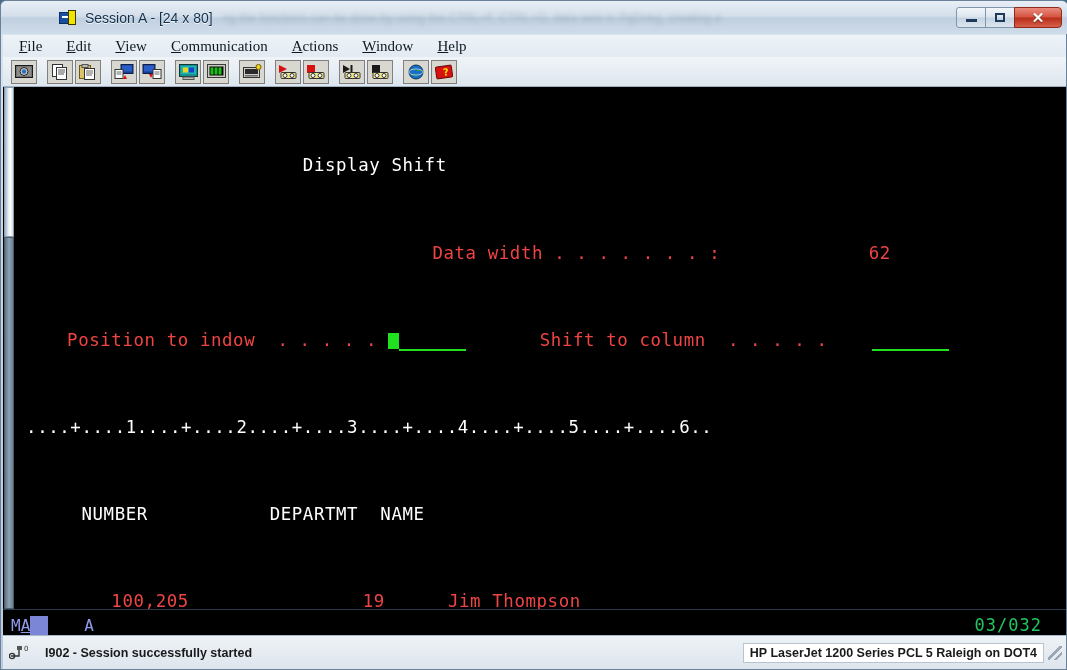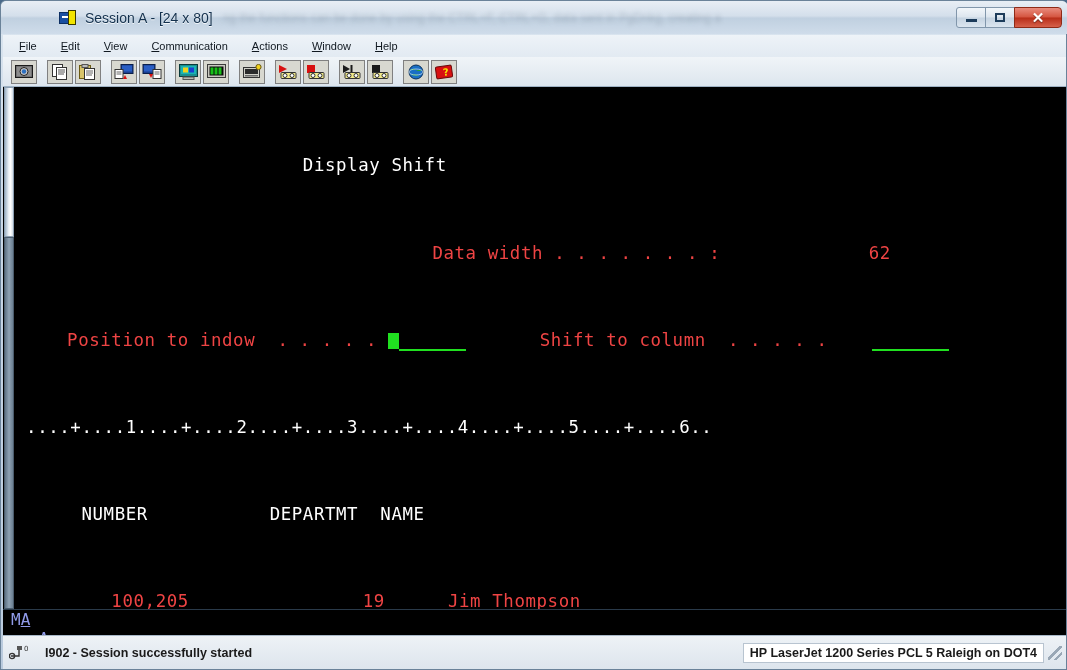--- a/index.html
+++ b/index.html
@@ -80,23 +80,23 @@
 
   
   .menubar {
     position: absolute; left: 2px; top: 34px;
     width: 1063px; height: 22px;
     background: linear-gradient(to bottom, #eef3f8, #e2eaf2);
     display: flex; align-items: center;
     padding-left: 14px;
   }
   .menu-item {
-    font-size: 11px; color: #101820;
+    font-size: 15px; color: #101820;
     margin-right: 20px; white-space: nowrap;
-    padding: 1px 2px; cursor: default;
+    padding: 1px 2px; cursor: default; font-family: Liberation Serif, serif;
   }
   .menu-item u { text-decoration: underline; }
 
   
   .toolbar {
     position: absolute; left: 2px; top: 56px;
     width: 1063px; height: 30px;
     background: linear-gradient(to bottom, #f0f4f8, #dde6ee);
     display: flex; align-items: center;
     padding-left: 8px;
@@ -165,21 +165,21 @@
 
   
   .oia {
     position: absolute; left: 2px; top: 608px;
     width: 1063px; height: 26px;
     background: #000;
     border-top: 1px solid #2a3a4a;
     font-family: "DejaVu Sans Mono", "Liberation Mono", monospace;
     font-size: 16px;
     color: #8f9ae8;
-    display: flex; align-items: flex-start; flex-direction: column;
+    display: flex; align-items: flex-end;
   }
   .oia-ma {
     margin-left: 8px;
     color: #8f9ae8;
     letter-spacing: 0px;
   }
   .oia-ma .uline { text-decoration: underline; }
   .oia-hl {
     display: inline-block; width: 18px; height: 19px;
     background: #7b86d6; vertical-align: -4px;

